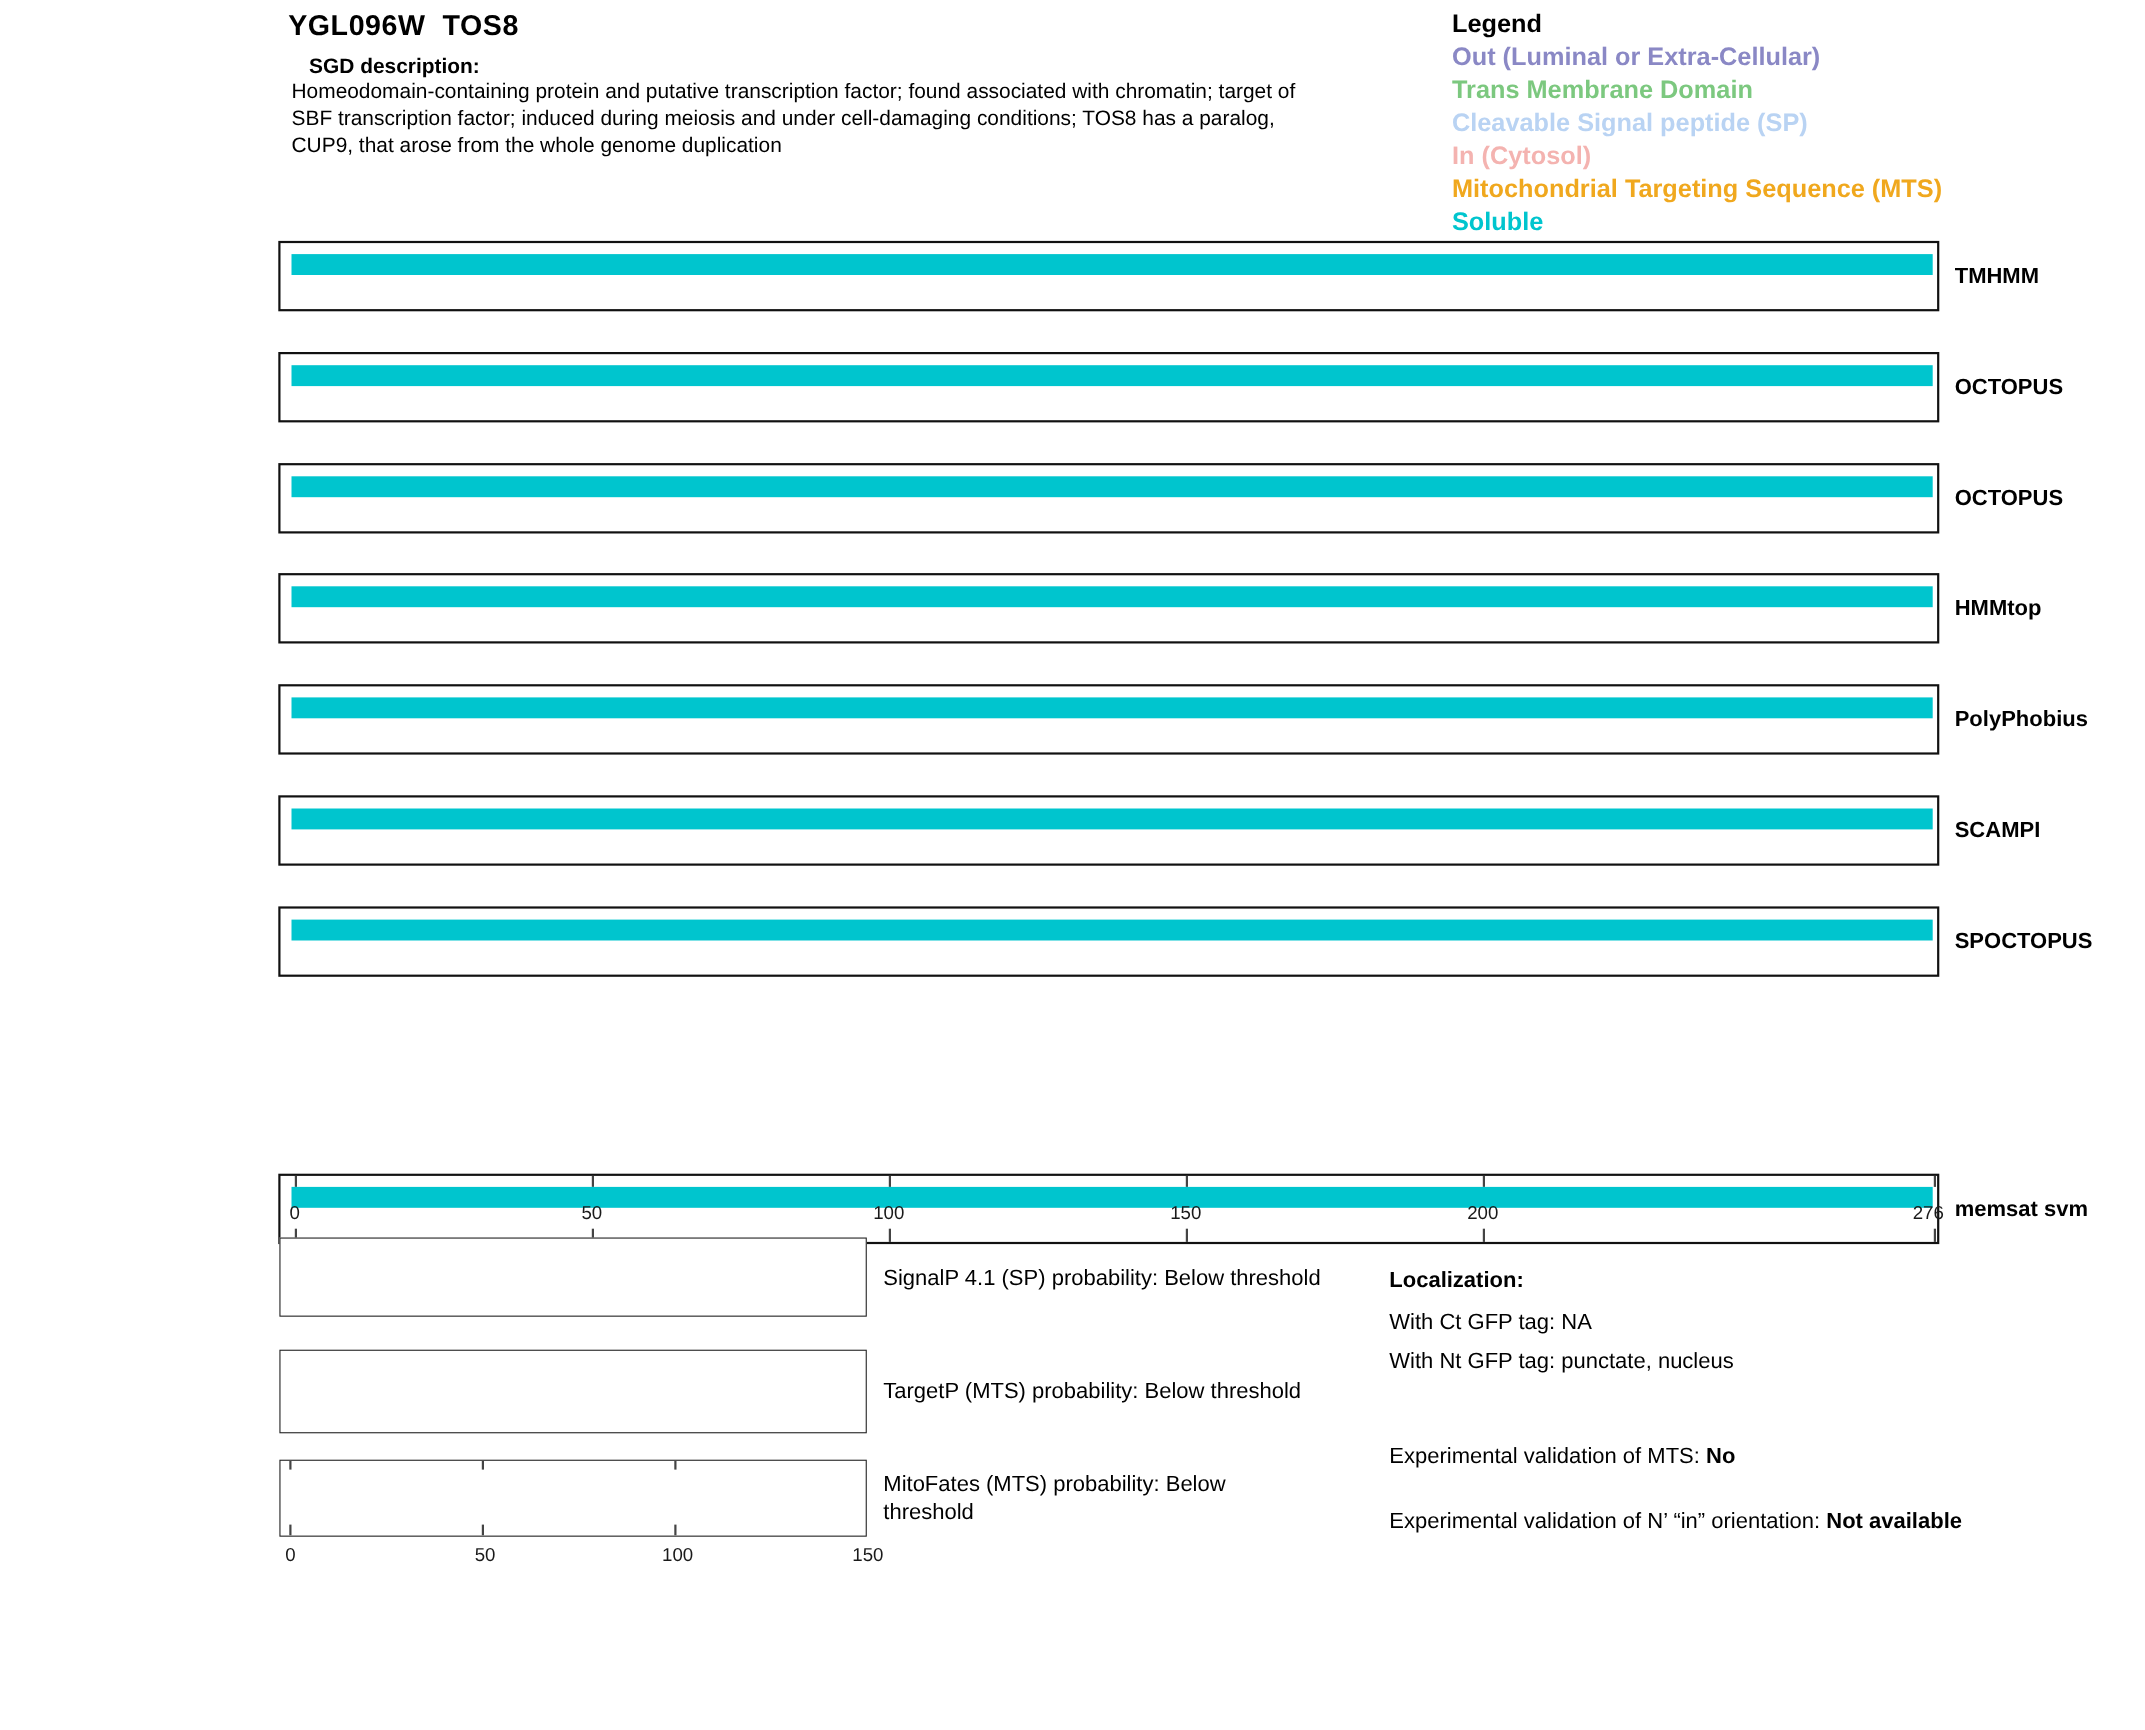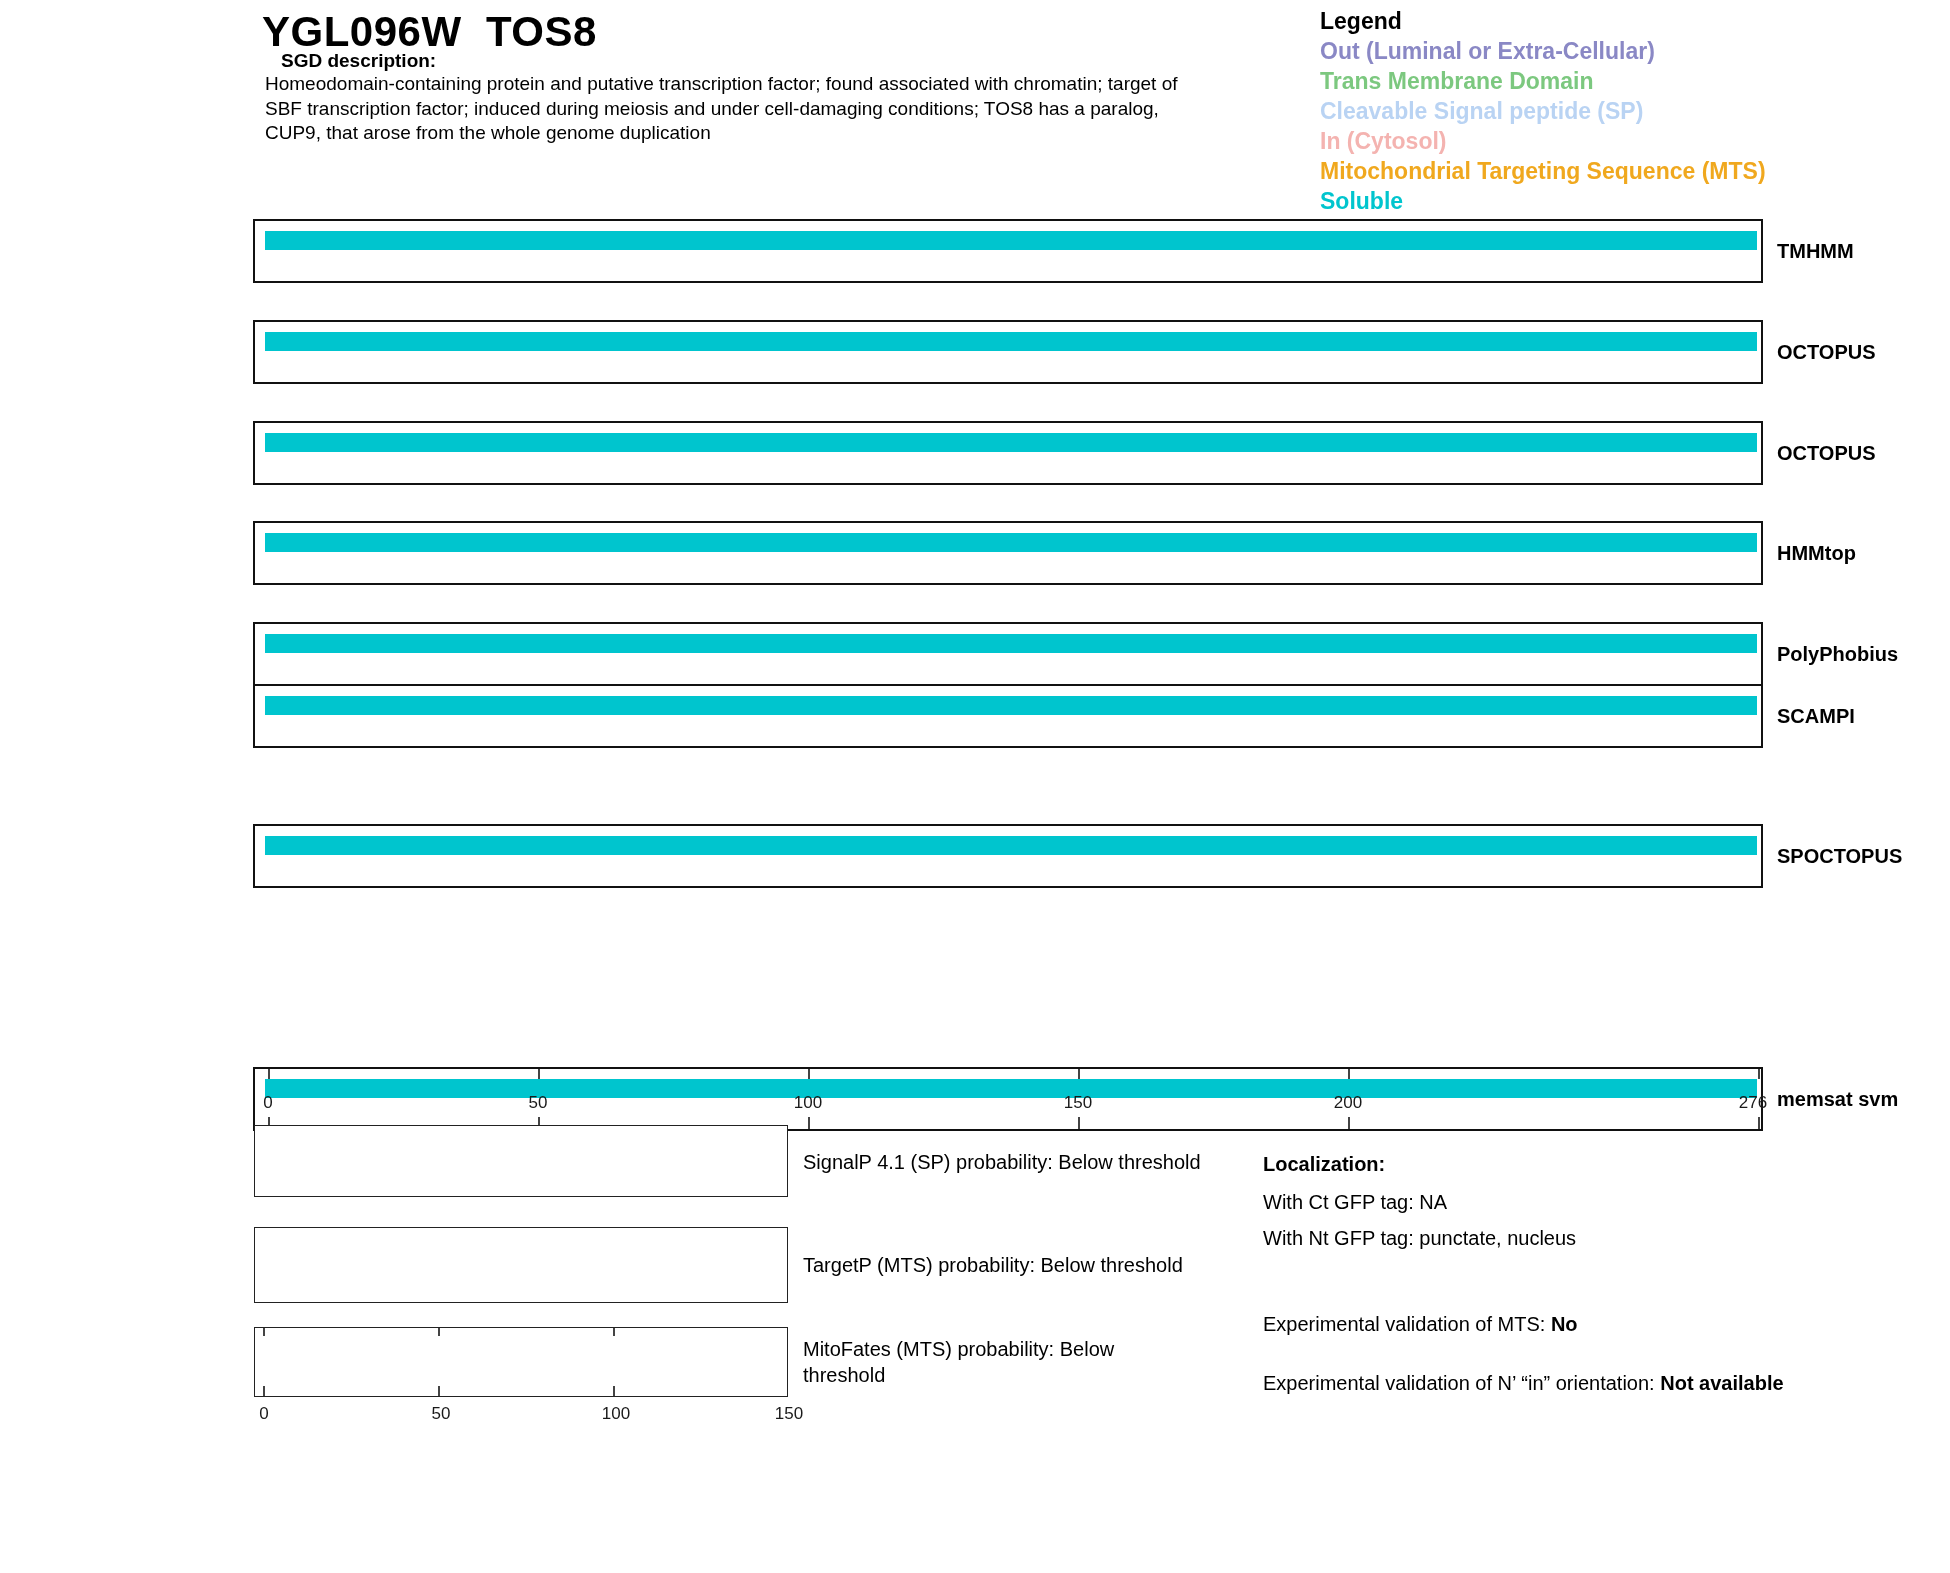--- a/index.html
+++ b/index.html
@@ -1,19 +1,19 @@
 <!DOCTYPE html>
 <html><head>
 <meta charset="utf-8">
 <style>
   html,body{margin:0;padding:0;background:#fff;}
   .page{position:relative;width:1950px;height:1573px;background:#ffffff;
         font-family:"Liberation Sans","DejaVu Sans",sans-serif;color:#000;overflow:hidden;}
   .abs{position:absolute;}
-  .title{left:262px;top:8px;font-size:42px;font-weight:bold;white-space:pre;letter-spacing:.5px;}
+  .title{left:262px;top:8px;font-size:26px;font-weight:bold;white-space:pre;letter-spacing:.5px;}
   .sgd-head{left:265px;top:50px;font-size:19px;font-weight:bold;margin-left:16px;}
   .desc{left:265px;top:72px;font-size:19px;line-height:24.5px;}
   .legend{left:1320px;top:6px;font-size:23px;font-weight:bold;line-height:30px;}
   .legend .lg-title{color:#000;}
   .track{left:0;width:1950px;height:64px;}
   .track-box{position:absolute;left:253px;top:0;width:1510px;height:64px;
              border:2px solid #111;box-sizing:border-box;background:#fff;}
   .track-bar{position:absolute;left:10px;top:10px;width:1492px;height:19px;background:#00C5CE;}
   .track-label{position:absolute;left:1777px;top:0;height:64px;line-height:64px;
                font-size:20px;font-weight:bold;white-space:nowrap;}
@@ -77,21 +77,21 @@
     <div class="track-label">HMMtop</div>
   </div>
 
   <div class="abs track" style="top:622px">
     <div class="track-box">
       <div class="track-bar" style="background-color: rgb(0, 197, 206);"></div>
     </div>
     <div class="track-label">PolyPhobius</div>
   </div>
 
-  <div class="abs track" style="top:684px">
+  <div class="abs track" style="top:723px">
     <div class="track-box">
       <div class="track-bar" style="background-color: rgb(0, 197, 206);"></div>
     </div>
     <div class="track-label">SCAMPI</div>
   </div>
 
   <div class="abs track" style="top:824px">
     <div class="track-box">
       <div class="track-bar" style="background-color: rgb(0, 197, 206);"></div>
     </div>

